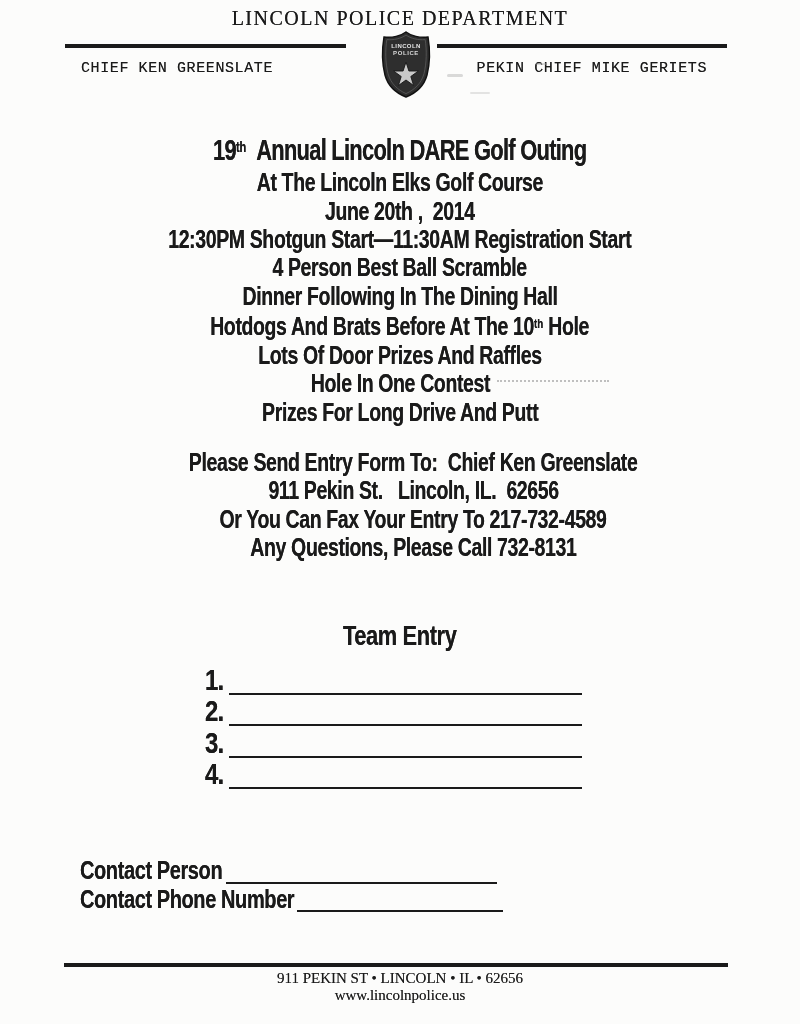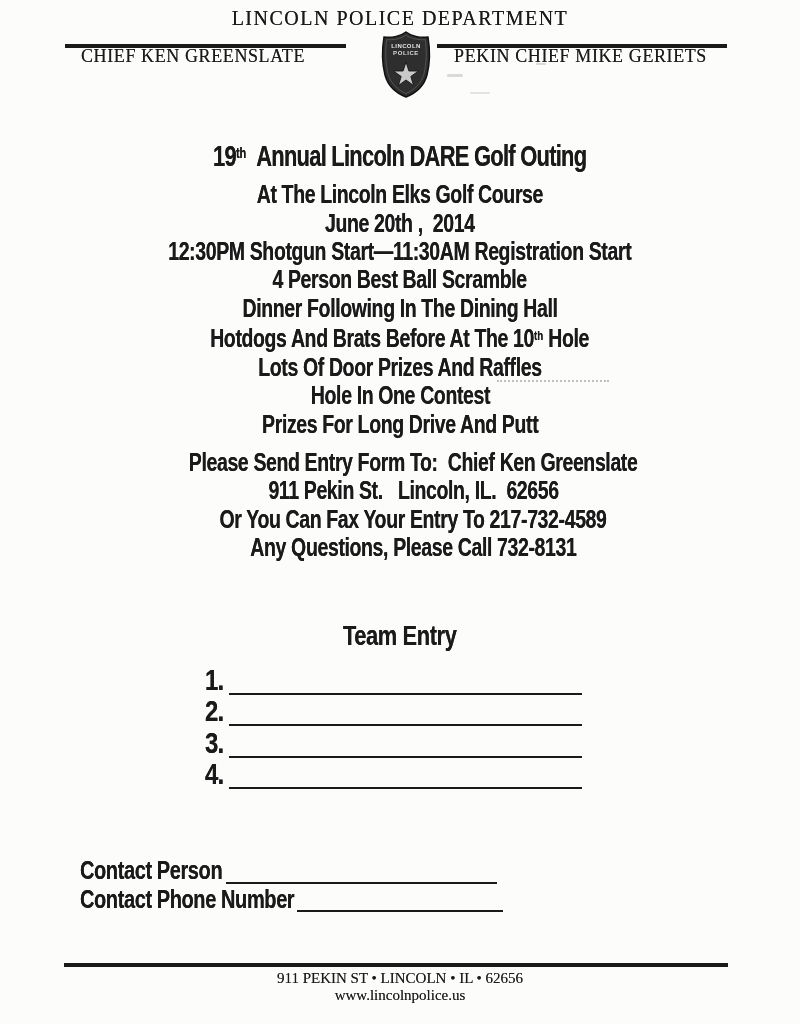--- a/index.html
+++ b/index.html
@@ -17,39 +17,39 @@
   .lh-title {
     position:absolute; top:7px; left:0; width:100%;
     text-align:center; font-family:"Liberation Serif", serif;
     font-size:20px; line-height:22px; letter-spacing:1.5px;
     color:var(--ink); text-shadow:0 0 .5px rgba(0,0,0,.75);
   }
   .bar { position:absolute; top:44px; height:4px; background:var(--ink); }
   .bar-left  { left:65px;  width:281px; }
   .bar-right { left:437px; width:290px; }
   .lh-name {
-    position:absolute; top:46px; font-family:Liberation Serif, serif;
-    font-size:18px; letter-spacing:.6px; text-shadow:0 0 .4px rgba(0,0,0,.6);
+    position:absolute; top:60px; font-family:Liberation Mono, monospace;
+    font-size:15px; letter-spacing:.6px; text-shadow:0 0 .4px rgba(0,0,0,.6);
   }
   .lh-name-left  { left:81px; }
   .lh-name-right { right:93px; }
   .badge { position:absolute; left:379px; top:31px; width:54px; height:67px; }
 
   
   .flyer-group { position:absolute; left:0; width:100%; text-align:center; }
   #group-event      { top:129px; }
   #group-entry-info { top:448px;padding-left:27px; }
   #group-team       { top:620px; }
 
   .fl { font-size:26px; line-height:28.4px; font-weight:bold; }
   .fl .ln {
     display:inline-block; transform:scaleX(.75); transform-origin:50% 50%;
     white-space:pre; letter-spacing:-.5px; text-shadow:0 0 .5px rgba(0,0,0,.8);
   }
-  .fl.xl   { font-size:30px; line-height:48px; }
+  .fl.xl   { font-size:30px; line-height:36px; }
   .fl.xl .ln   { transform:scaleX(.73); letter-spacing:-1px; }
   .fl.team { font-size:28px; line-height:32px; }
   .fl.team .ln { transform:scaleX(.78); }
   .fl sup { font-size:.5em; vertical-align:.55em; letter-spacing:0; }
 
   
   #entry-slots { position:absolute; top:663px; left:205px; width:377px; }
   .entry-row { display:flex; align-items:flex-end; height:31.6px; }
   .entry-num {
     font-size:30px; font-weight:bold; line-height:1;

